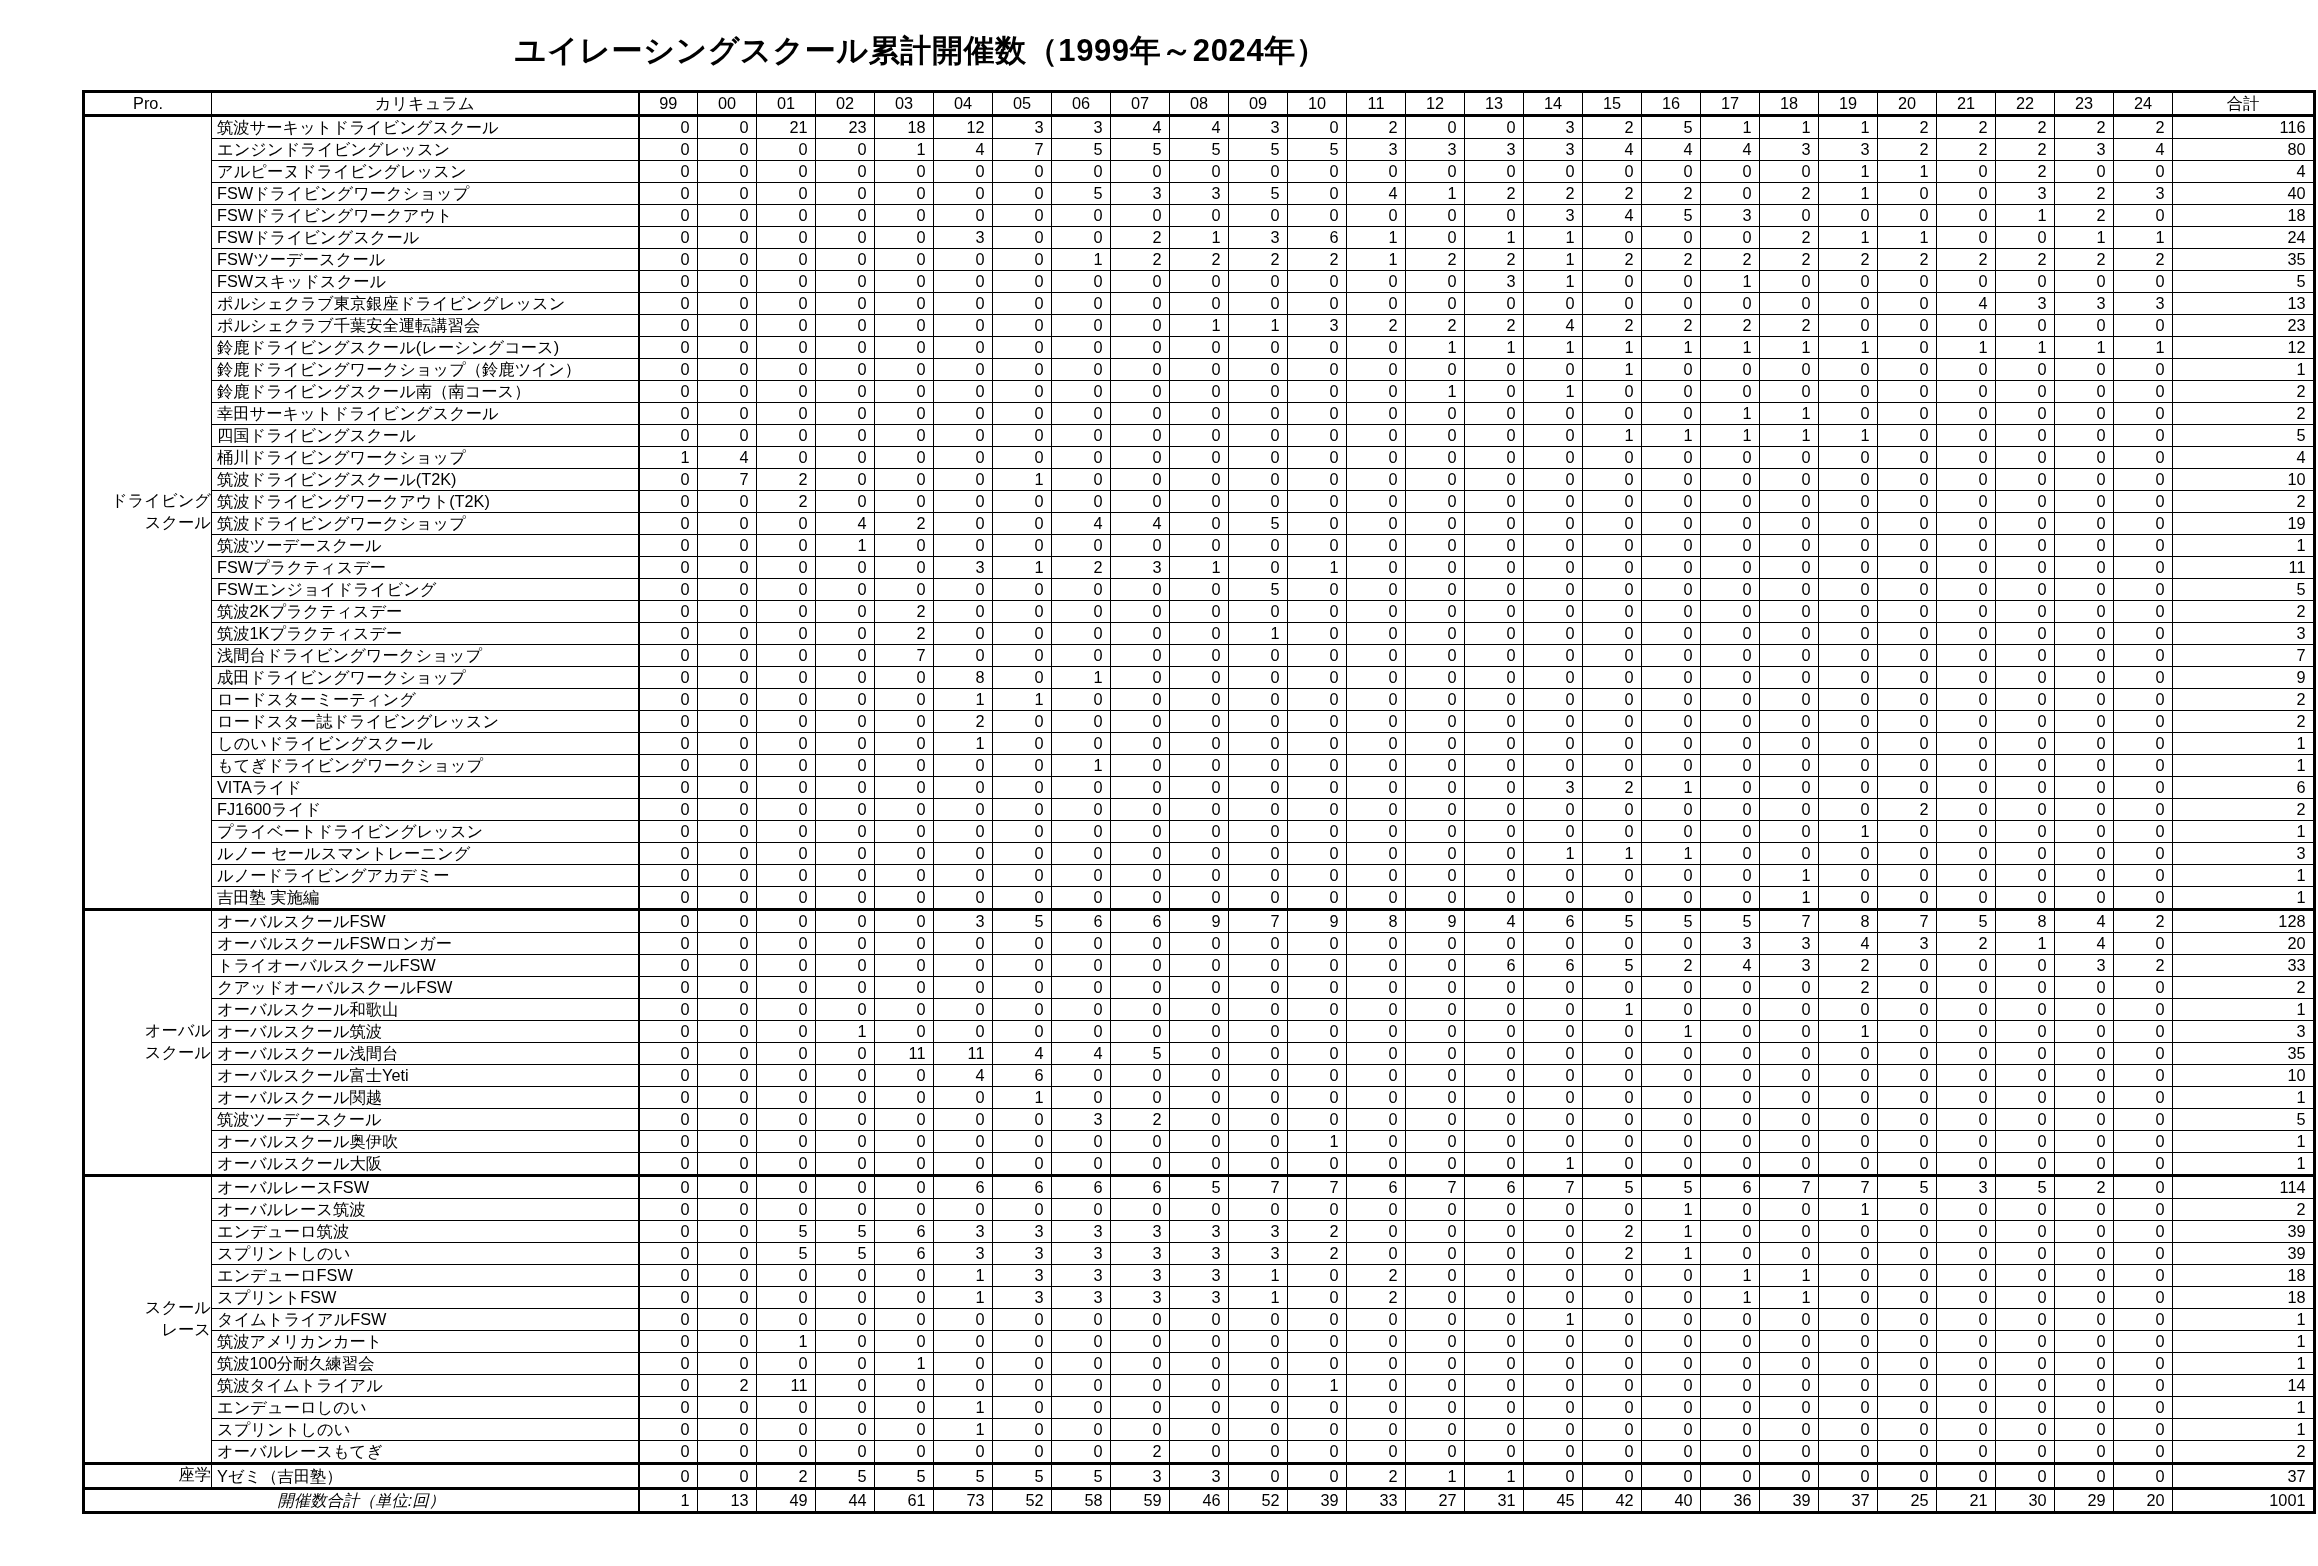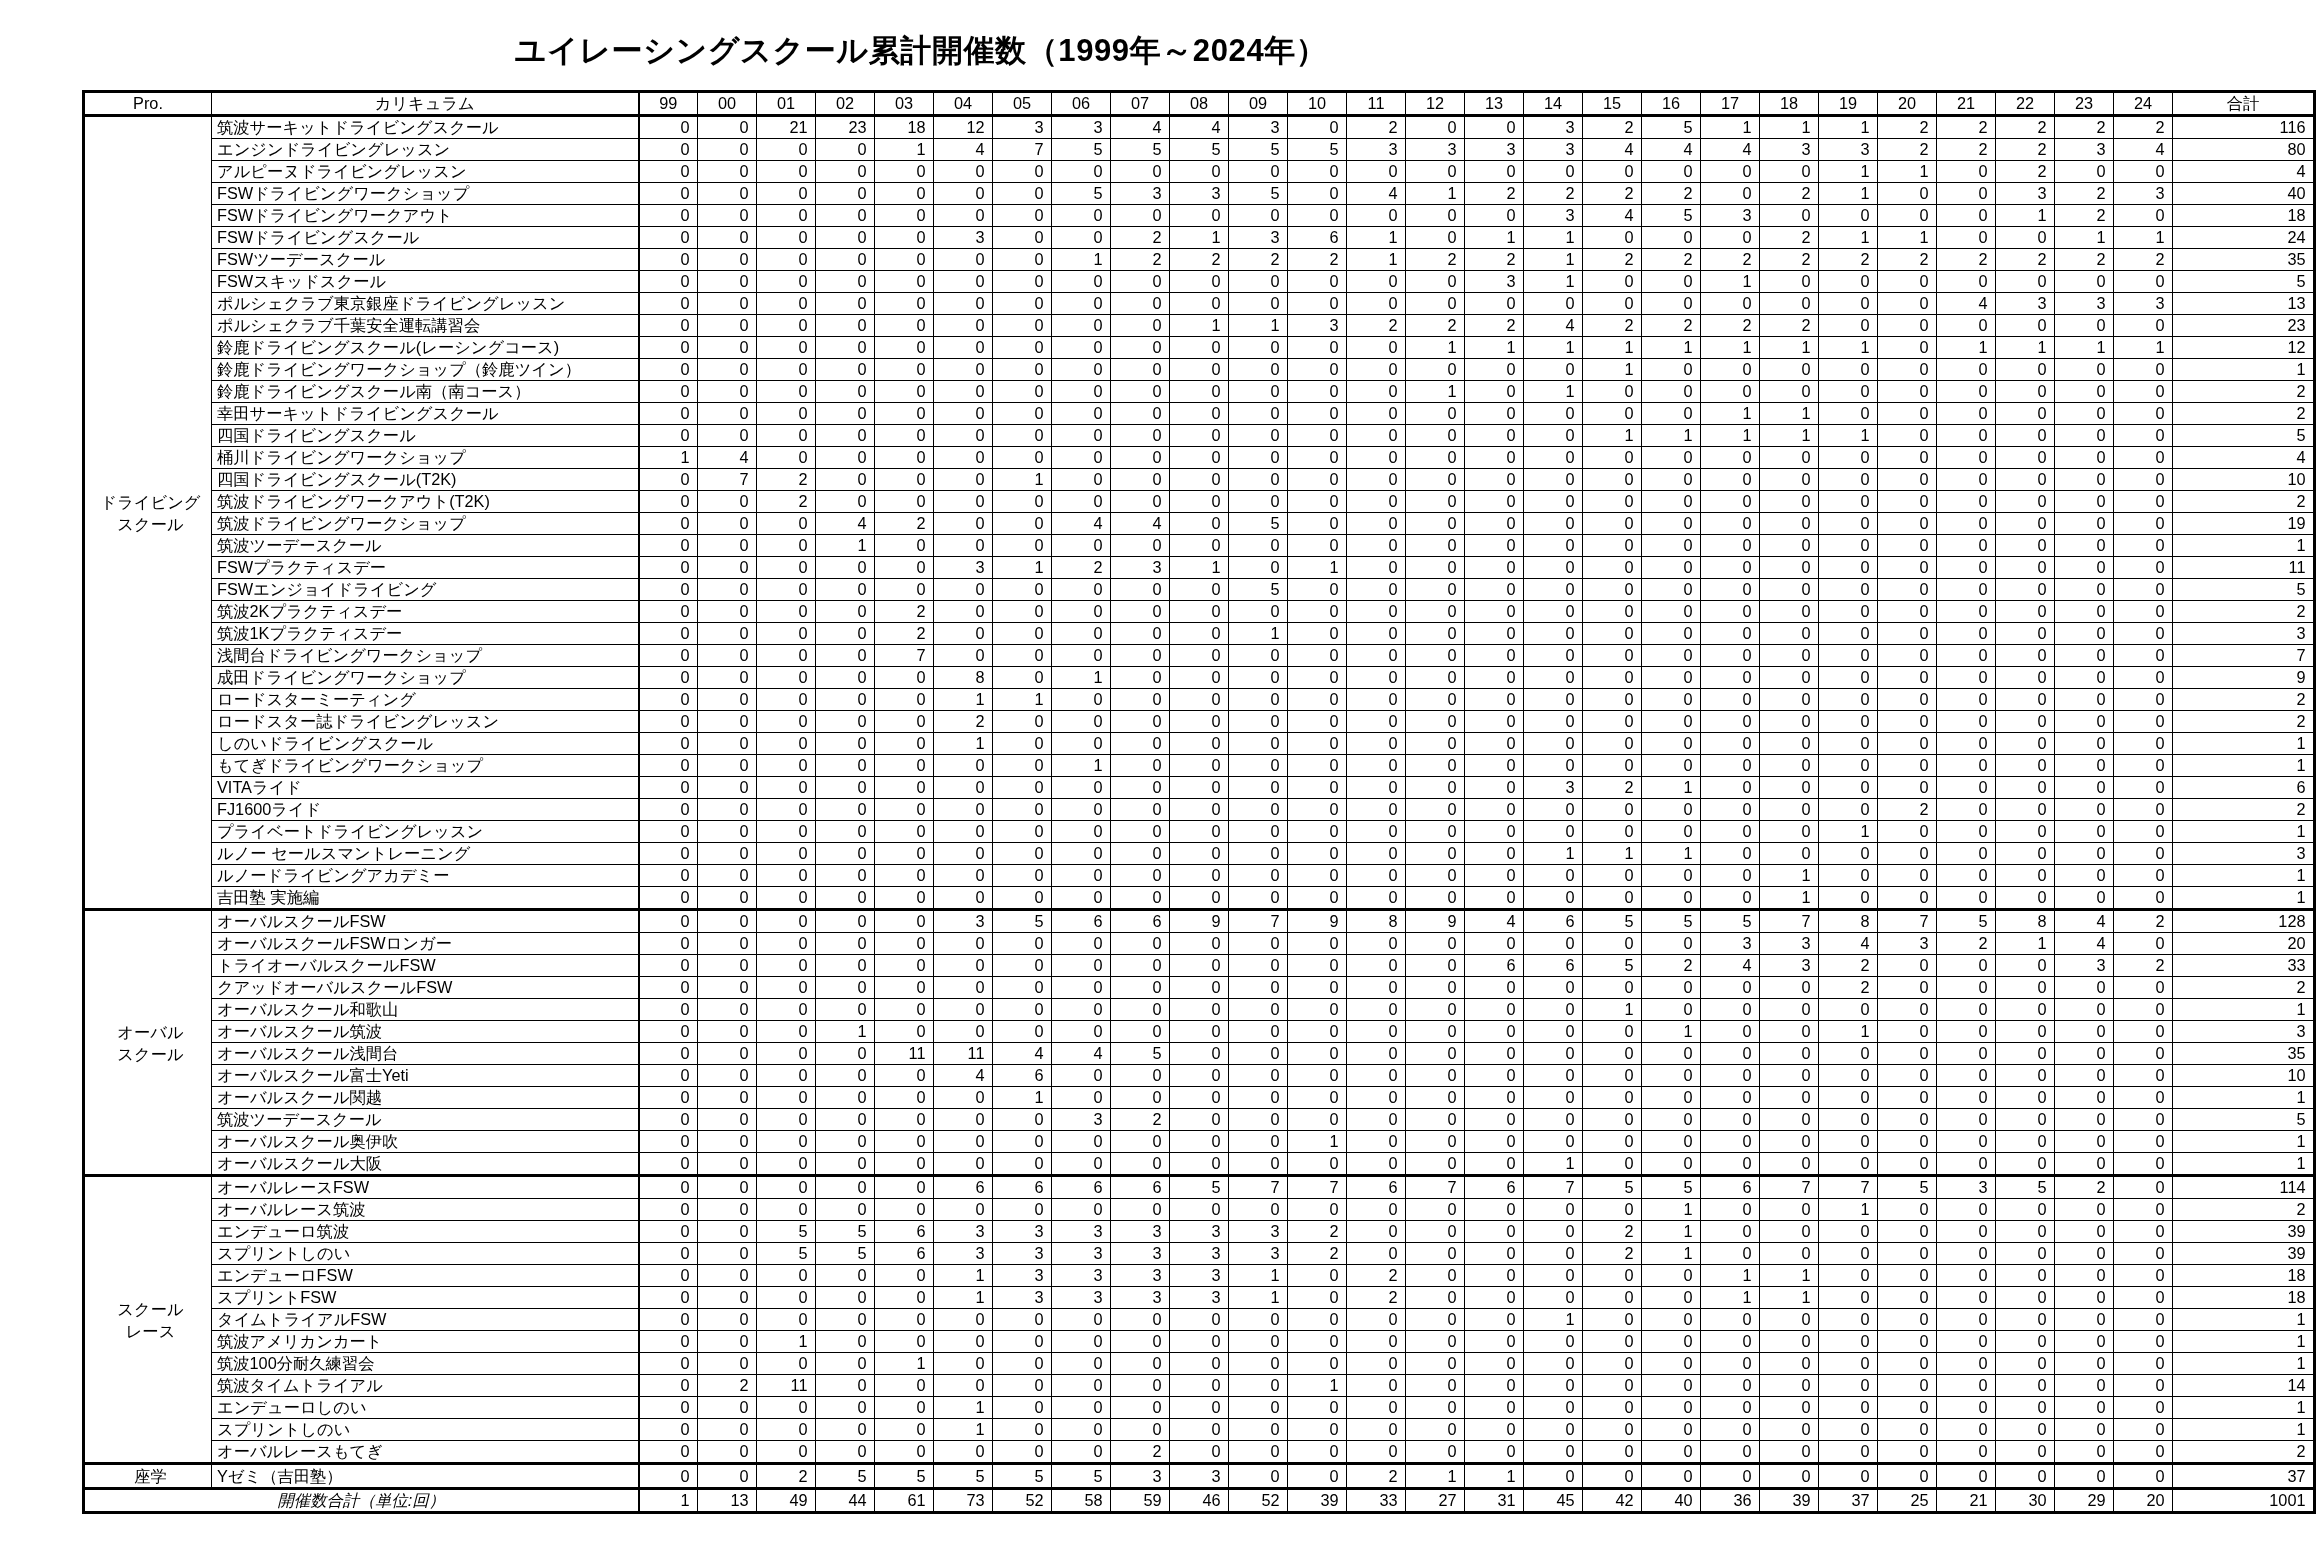--- a/index.html
+++ b/index.html
@@ -27,22 +27,22 @@
   th,td{
     border:1.3px solid #000;
     height:21px;padding:0;
     font-size:16.3px;font-weight:normal;line-height:1;
     white-space:nowrap;overflow:hidden;vertical-align:middle;
   }
   thead th{text-align:center;border-bottom:3.8px solid #000;}
   td.name-cell{text-align:left;padding-left:5px;}
   td.num{text-align:right;padding-right:7.5px;}
   td.group-cell{
-    text-align:center;padding-left:5px;vertical-align:middle;
-    white-space:pre-line;line-height:1.35;
+    text-align:right;padding-left:5px;vertical-align:middle;
+    white-space:pre-line;line-height:1.35;font-family:Liberation Mono, monospace;
   }
   tr.group-start>td{border-top:3.8px solid #000;}
   .yfirst{border-left:2.5px solid #000;}
   tr.footer-row>td{border-top:3.8px solid #000;border-bottom:3.8px solid #000;}
   td.footer-label{text-align:center;font-style:italic;}
 </style>
 </head>
 <body>
 
 <div class="page">
@@ -590,21 +590,21 @@
           <td class="num">0</td>
           <td class="num">0</td>
           <td class="num">0</td>
           <td class="num">0</td>
           <td class="num">0</td>
           <td class="num">0</td>
           <td class="num">0</td>
           <td class="num">4</td>
         </tr>
         <tr>
-          <td class="name-cell">四国ドライビングスクール(T2K)</td>
+          <td class="name-cell">筑波ドライビングスクール(T2K)</td>
           <td class="num yfirst">0</td>
           <td class="num">7</td>
           <td class="num">2</td>
           <td class="num">0</td>
           <td class="num">0</td>
           <td class="num">0</td>
           <td class="num">1</td>
           <td class="num">0</td>
           <td class="num">0</td>
           <td class="num">0</td>

